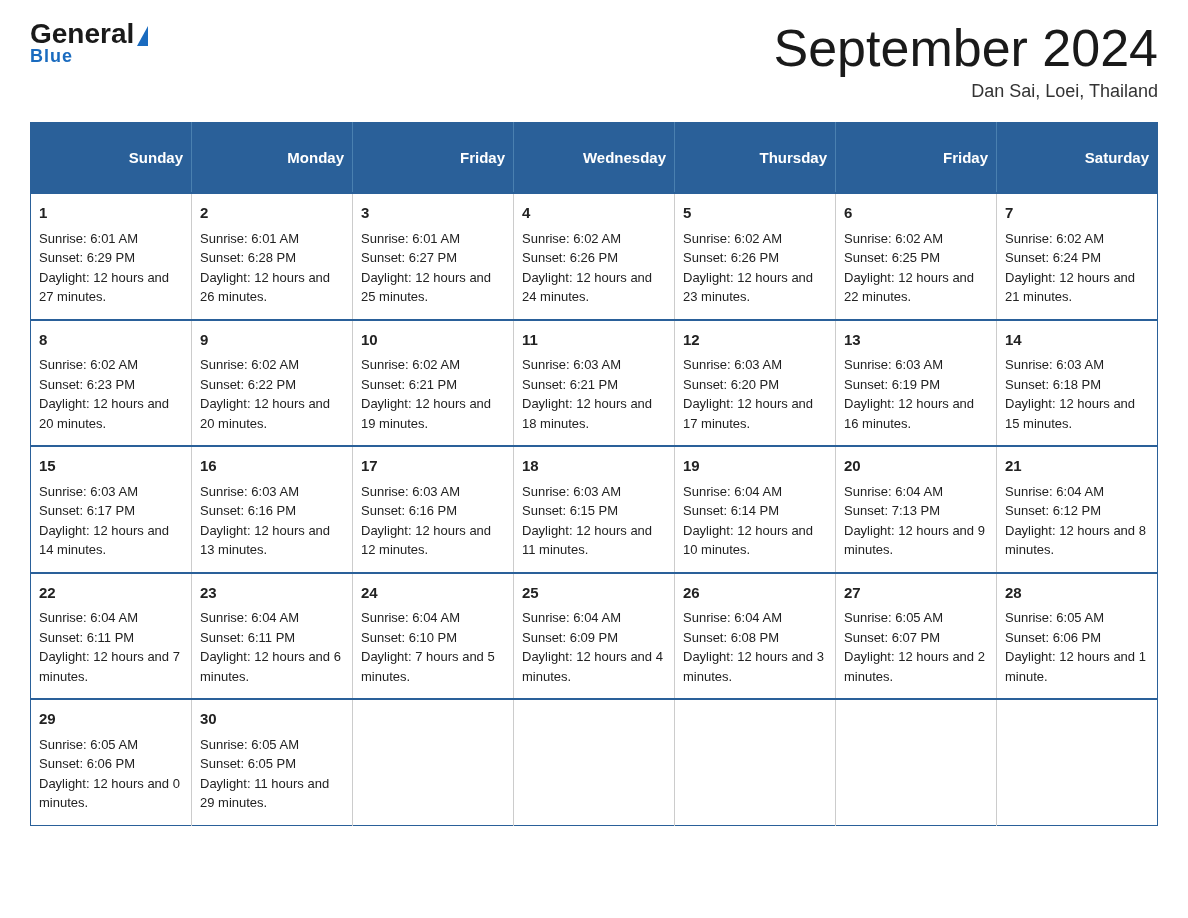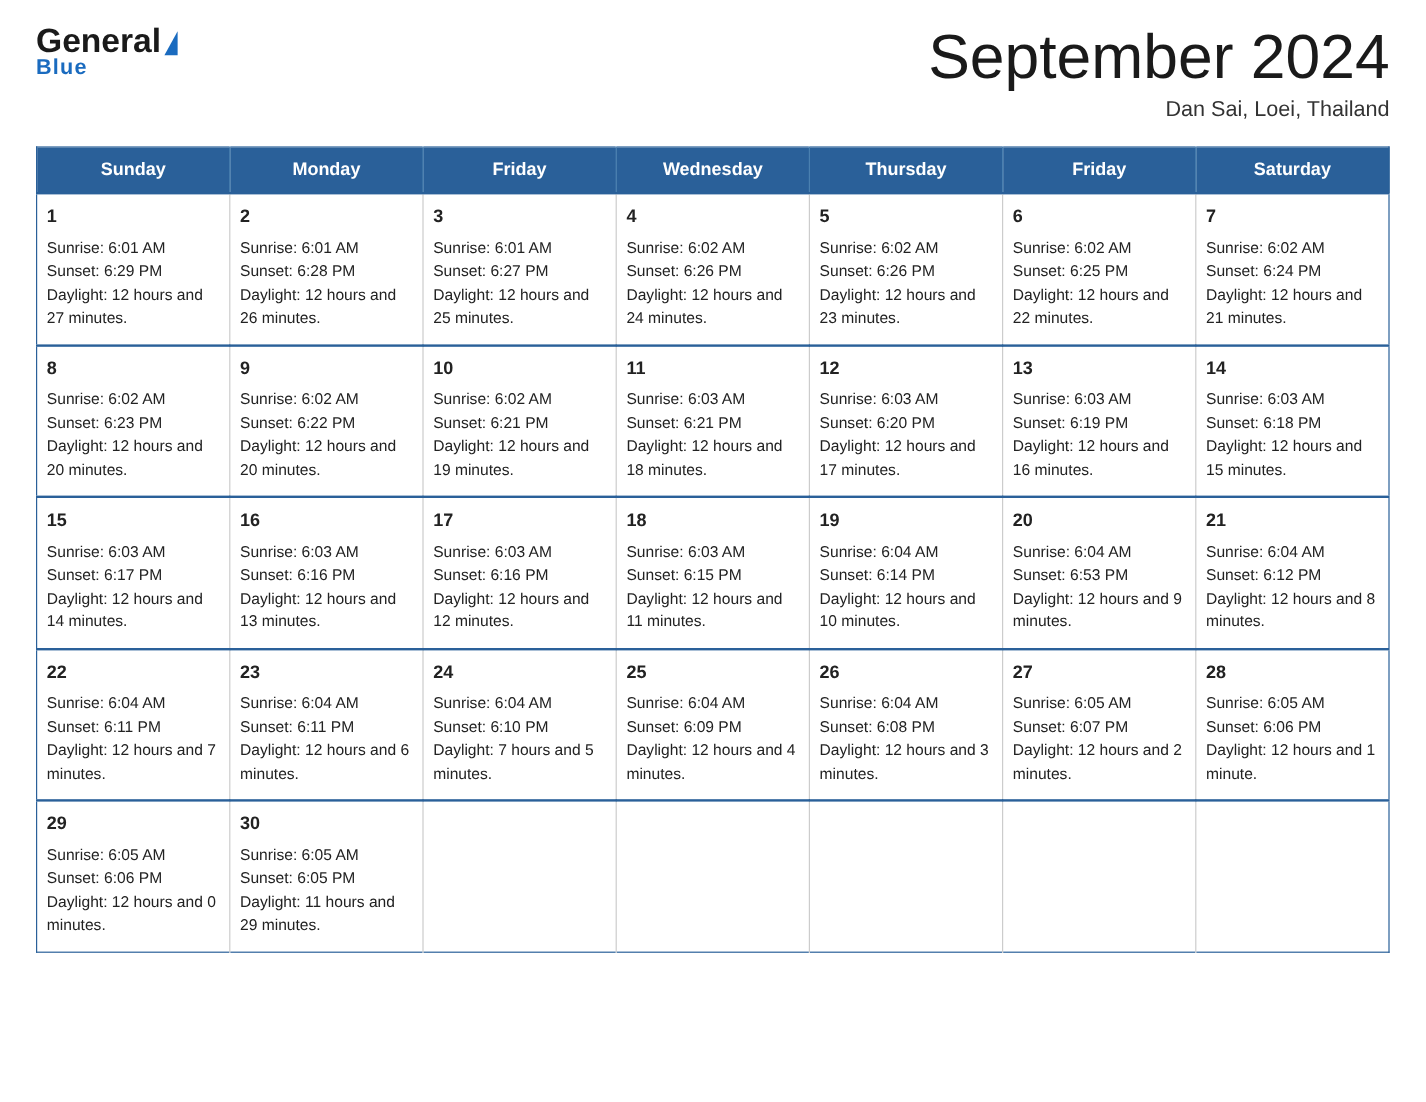--- a/index.html
+++ b/index.html
@@ -51,22 +51,22 @@
     .calendar {
       width: 100%;
       border-collapse: collapse;
       border: 1px solid #2a6099;
     }
     .calendar thead th {
       background-color: #2a6099;
       color: #fff;
       font-size: 15px;
       font-weight: bold;
-      padding: 10px 8px;
-      text-align: center;
+      padding: 26px 8px;
+      text-align: right;
       border-right: 1px solid #4a80b0;
     }
     .calendar thead th:last-child {
       border-right: none;
     }
     .calendar tbody tr {
       border-top: 2px solid #2a6099;
     }
     .calendar tbody td {
       vertical-align: top;
@@ -136,21 +136,21 @@
         <td><span class="day-number">12</span><span>Sunrise: 6:03 AM</span><br><span>Sunset: 6:20 PM</span><br><span>Daylight: 12 hours and 17 minutes.</span></td>
         <td><span class="day-number">13</span><span>Sunrise: 6:03 AM</span><br><span>Sunset: 6:19 PM</span><br><span>Daylight: 12 hours and 16 minutes.</span></td>
         <td><span class="day-number">14</span><span>Sunrise: 6:03 AM</span><br><span>Sunset: 6:18 PM</span><br><span>Daylight: 12 hours and 15 minutes.</span></td>
       </tr>
       <tr>
         <td><span class="day-number">15</span><span>Sunrise: 6:03 AM</span><br><span>Sunset: 6:17 PM</span><br><span>Daylight: 12 hours and 14 minutes.</span></td>
         <td><span class="day-number">16</span><span>Sunrise: 6:03 AM</span><br><span>Sunset: 6:16 PM</span><br><span>Daylight: 12 hours and 13 minutes.</span></td>
         <td><span class="day-number">17</span><span>Sunrise: 6:03 AM</span><br><span>Sunset: 6:16 PM</span><br><span>Daylight: 12 hours and 12 minutes.</span></td>
         <td><span class="day-number">18</span><span>Sunrise: 6:03 AM</span><br><span>Sunset: 6:15 PM</span><br><span>Daylight: 12 hours and 11 minutes.</span></td>
         <td><span class="day-number">19</span><span>Sunrise: 6:04 AM</span><br><span>Sunset: 6:14 PM</span><br><span>Daylight: 12 hours and 10 minutes.</span></td>
-        <td><span class="day-number">20</span><span>Sunrise: 6:04 AM</span><br><span>Sunset: 6:53 PM</span><br><span>Daylight: 12 hours and 9 minutes.</span></td>
+        <td><span class="day-number">20</span><span>Sunrise: 6:04 AM</span><br><span>Sunset: 7:13 PM</span><br><span>Daylight: 12 hours and 9 minutes.</span></td>
         <td><span class="day-number">21</span><span>Sunrise: 6:04 AM</span><br><span>Sunset: 6:12 PM</span><br><span>Daylight: 12 hours and 8 minutes.</span></td>
       </tr>
       <tr>
         <td><span class="day-number">22</span><span>Sunrise: 6:04 AM</span><br><span>Sunset: 6:11 PM</span><br><span>Daylight: 12 hours and 7 minutes.</span></td>
         <td><span class="day-number">23</span><span>Sunrise: 6:04 AM</span><br><span>Sunset: 6:11 PM</span><br><span>Daylight: 12 hours and 6 minutes.</span></td>
         <td><span class="day-number">24</span><span>Sunrise: 6:04 AM</span><br><span>Sunset: 6:10 PM</span><br><span>Daylight: 7 hours and 5 minutes.</span></td>
         <td><span class="day-number">25</span><span>Sunrise: 6:04 AM</span><br><span>Sunset: 6:09 PM</span><br><span>Daylight: 12 hours and 4 minutes.</span></td>
         <td><span class="day-number">26</span><span>Sunrise: 6:04 AM</span><br><span>Sunset: 6:08 PM</span><br><span>Daylight: 12 hours and 3 minutes.</span></td>
         <td><span class="day-number">27</span><span>Sunrise: 6:05 AM</span><br><span>Sunset: 6:07 PM</span><br><span>Daylight: 12 hours and 2 minutes.</span></td>
         <td><span class="day-number">28</span><span>Sunrise: 6:05 AM</span><br><span>Sunset: 6:06 PM</span><br><span>Daylight: 12 hours and 1 minute.</span></td>

